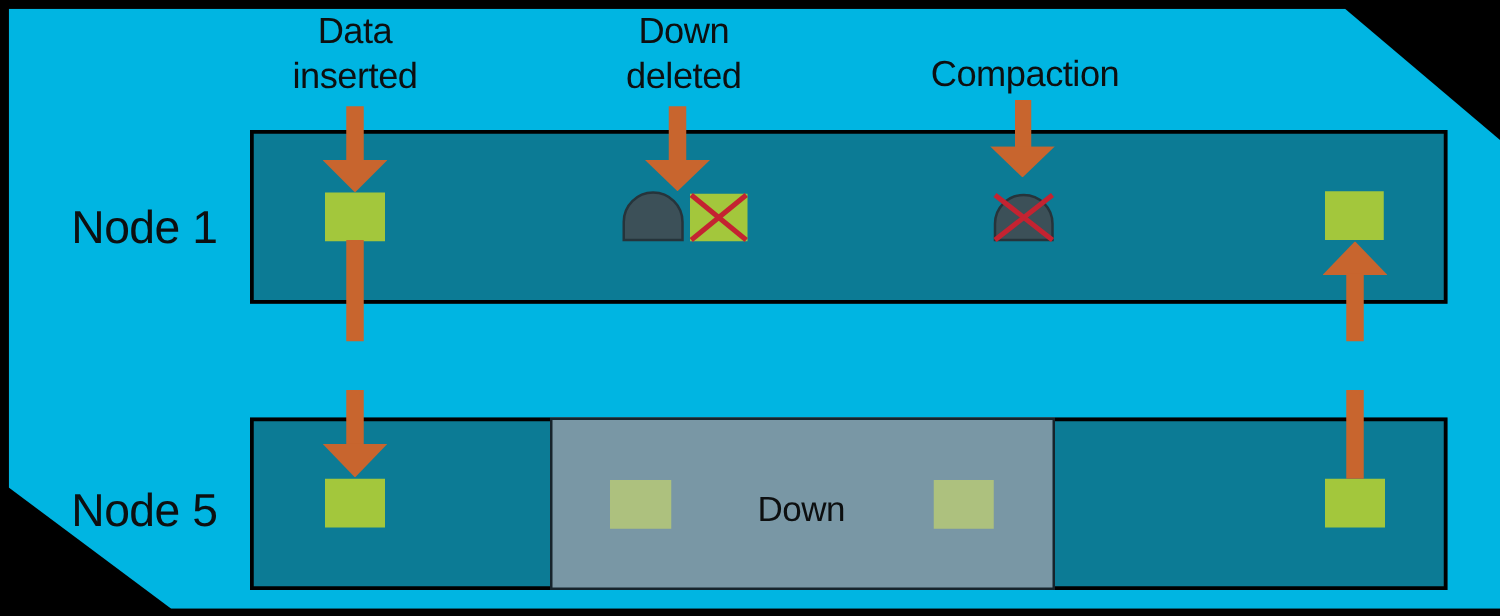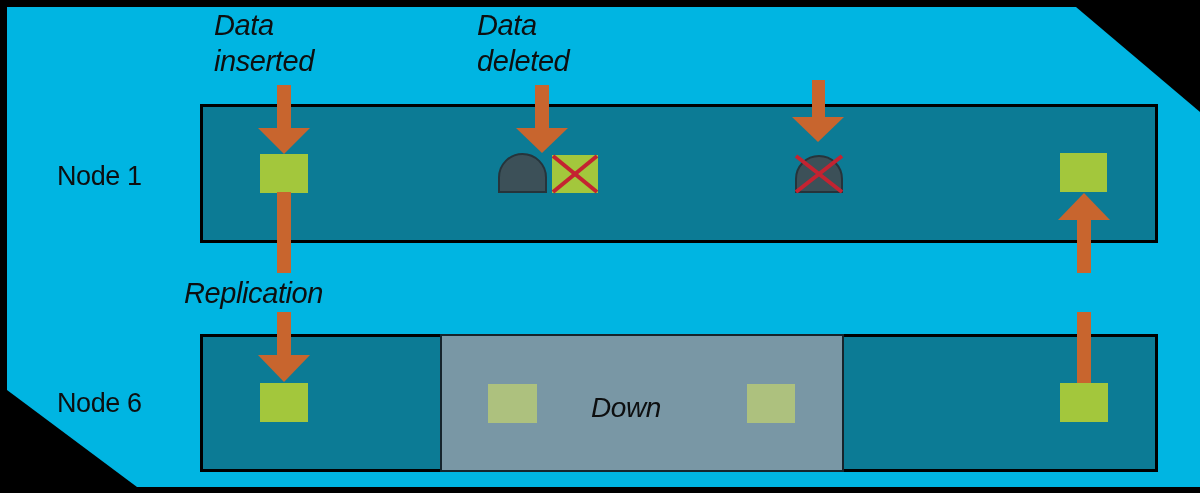--- a/index.html
+++ b/index.html
@@ -43,28 +43,28 @@
   .cmp-shaft{left:812px;top:80px;width:13px;height:38px}
   .cmp-head{left:792px;top:117px;width:52px;height:25px}
   .rep-shaft1{left:277px;top:192px;width:14px;height:81px}
   .rep-shaft2{left:277px;top:312px;width:14px;height:44px}
   .rep-head{left:258px;top:355px;width:52px;height:27px}
   .fix-head{left:1058px;top:193px;width:52px;height:27px}
   .fix-shaft1{left:1077px;top:219px;width:14px;height:54px}
   .fix-shaft2{left:1077px;top:312px;width:14px;height:71px}
 
   .cap{position:absolute;color:var(--text);font-size:29px;letter-spacing:-0.4px;
-       text-align:left;line-height:36px;font-style:italic;}
+       text-align:center;line-height:36px;}
   .cap-inserted{left:214px;top:7px;width:140px}
   .cap-deleted{left:477px;top:7px;width:140px}
   .cap-compaction{left:730px;top:43px;width:180px;line-height:1.2}
   .cap-replication{left:184px;top:276px;width:200px;line-height:1.2}
   .cap-repair{left:1000px;top:274px;width:160px;line-height:1.2}
   .cap-down{left:591px;top:391px;width:100px;font-size:28px;line-height:1.2}
-  .node-label{position:absolute;color:var(--text);font-size:27px;letter-spacing:-0.4px;}
+  .node-label{position:absolute;color:var(--text);font-size:37px;letter-spacing:-0.4px;}
   .n1{left:57px;top:161px}
   .n2{left:57px;top:388px}
 </style>
 </head>
 <body>
 
 <div class="stage">
   <div class="cluster"></div>
 
   <div class="bar bar1"></div>
@@ -102,18 +102,18 @@
 
   <div class="shaft rep-shaft1"></div>
   <div class="shaft rep-shaft2"></div>
   <div class="ahead ahead-down rep-head"></div>
 
   <div class="ahead ahead-up fix-head"></div>
   <div class="shaft fix-shaft1"></div>
   <div class="shaft fix-shaft2"></div>
 
   <div class="cap cap-inserted">Data inserted</div>
-  <div class="cap cap-deleted">Data deleted</div>
-  <div class="cap cap-replication">Replication</div>
+  <div class="cap cap-deleted">Down deleted</div>
+  <div class="cap cap-compaction">Compaction</div>
   <div class="cap cap-down">Down</div>
   <div class="node-label n1">Node 1</div>
-  <div class="node-label n2">Node 6</div>
+  <div class="node-label n2">Node 5</div>
 </div>
 
 </body></html>

